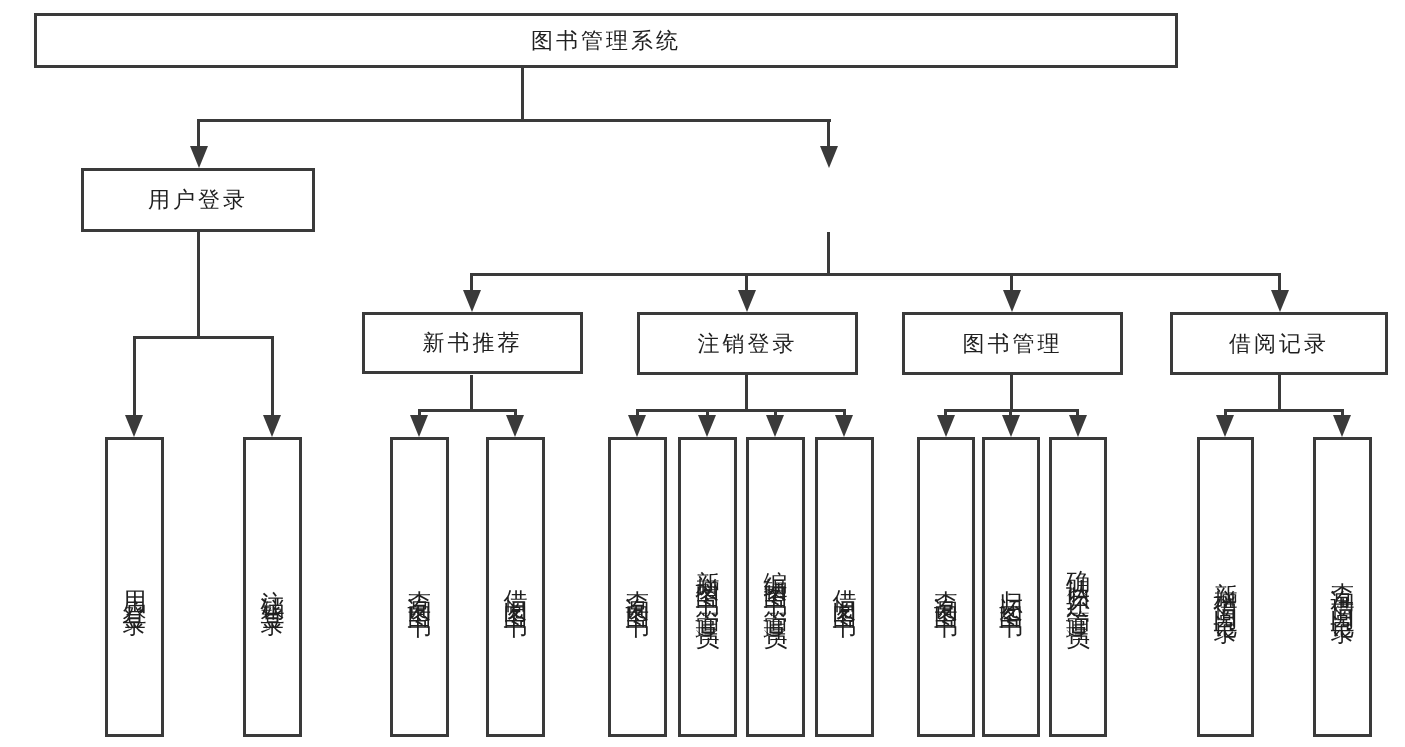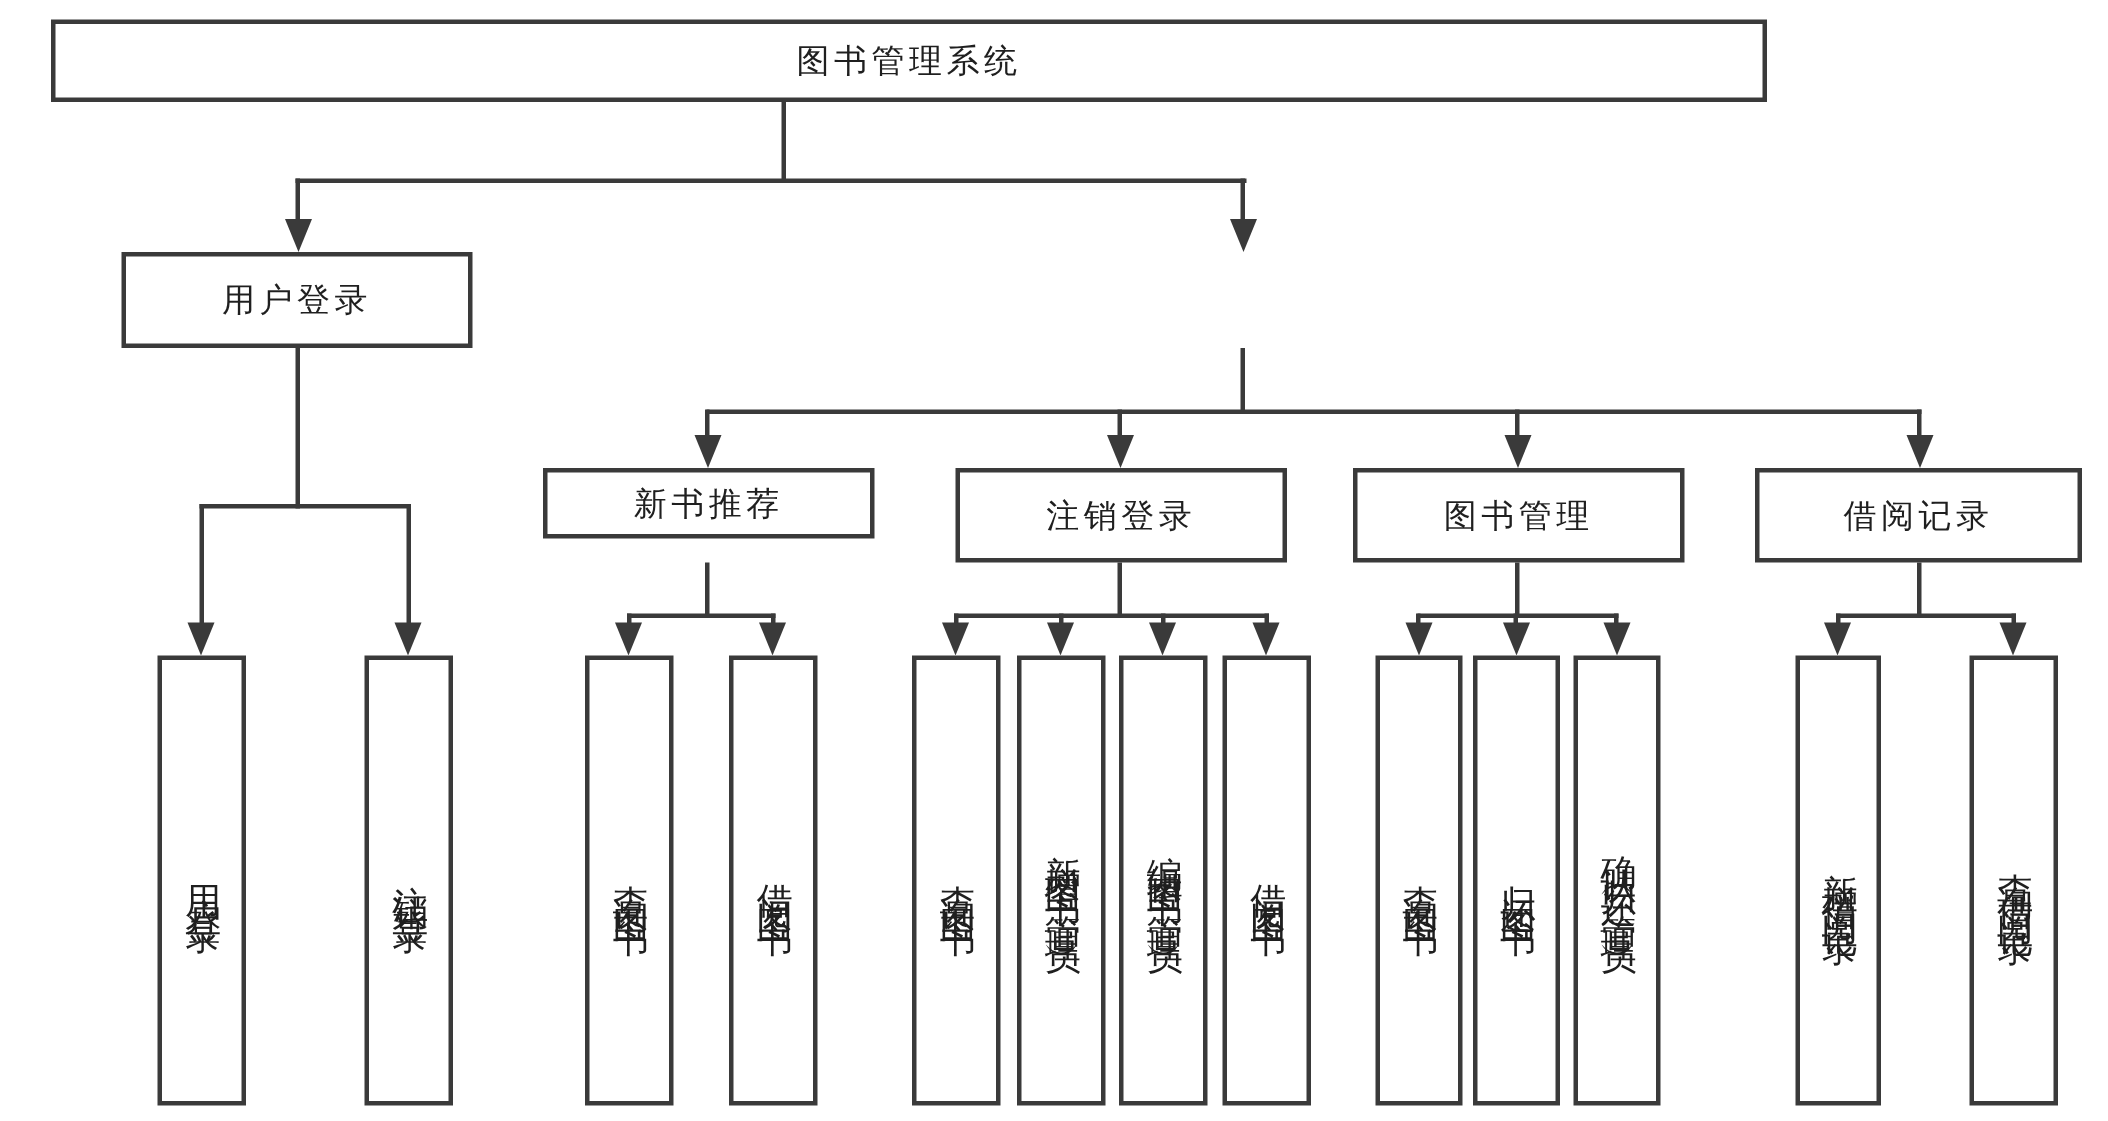--- a/index.html
+++ b/index.html
@@ -94,21 +94,21 @@
   <div class="hline" style="left:471px; top:273px; width:810px"></div>
   <div class="vline" style="left:470px; top:273px; height:20px"></div>
   <div class="arrow" style="left:463px; top:290px"></div>
   <div class="vline" style="left:745px; top:273px; height:20px"></div>
   <div class="arrow" style="left:738px; top:290px"></div>
   <div class="vline" style="left:1010px; top:273px; height:20px"></div>
   <div class="arrow" style="left:1003px; top:290px"></div>
   <div class="vline" style="left:1278px; top:273px; height:20px"></div>
   <div class="arrow" style="left:1271px; top:290px"></div>
 
-  <div class="node h" style="left:362px; top:312px; width:221px; height:47px">
+  <div class="node h" style="left:362px; top:312px; width:221px; height:62px">
     <span>新书推荐</span>
   </div>
   <div class="node h" style="left:637px; top:312px; width:221px; height:63px">
     <span>注销登录</span>
   </div>
   <div class="node h" style="left:902px; top:312px; width:221px; height:63px">
     <span>图书管理</span>
   </div>
   <div class="node h" style="left:1170px; top:312px; width:218px; height:63px">
     <span>借阅记录</span>

